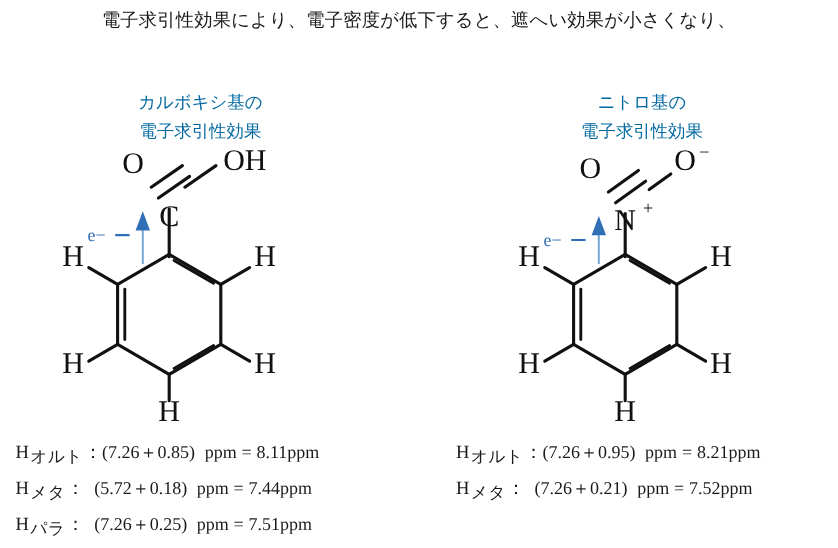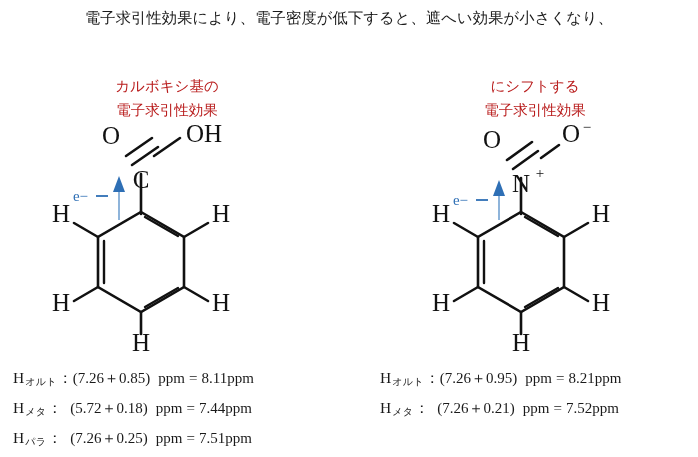--- a/index.html
+++ b/index.html
@@ -33,21 +33,21 @@
     white-space: nowrap;
     letter-spacing: 0.2px;
   }
   .header-line.l2 {
     letter-spacing: 0.1px;
   }
 
   .col-label {
     position: absolute;
     text-align: center;
-    color: #b91c1c;
+    color: #0369a1;
     font-size: 14.5px;
     line-height: 24px;
     font-family: "Liberation Serif", "DejaVu Serif", serif;
     white-space: nowrap;
   }
   .col-label .lbl-line { display: block; }
 
   .mol {
     position: absolute;
   }
@@ -59,21 +59,21 @@
     line-height: 30px;
     white-space: nowrap;
   }
   .val-row {
     height: 30px;
     display: block;
     white-space: nowrap;
   }
   .v-h { font-size: 15.5px; }
   .v-sub {
-    font-size: 10px;
+    font-size: 14px;
     vertical-align: -0.18em;
     letter-spacing: 0.3px;
     padding-left: 1px;
     padding-right: 1px;
   }
   .v-colon { letter-spacing: 0px; }
   .v-expr { }
   .v-gap-1 { display:inline-block; width: 4px; }
   .v-gap-2 { display:inline-block; width: 8px; }
   .v-ppm { }
@@ -133,21 +133,21 @@
       <g>
         <line x1="91" y1="108" x2="91" y2="72" stroke="#7ba7d4" stroke-width="1.7"></line>
         <polygon points="91,64 85,80 97,80" fill="#2e6fb5"></polygon>
         <line x1="68" y1="84" x2="80" y2="84" stroke="#2e6fb5" stroke-width="1.8"></line>
         <text x="60" y="89" font-size="15" font-family="Liberation Serif, DejaVu Serif, serif" fill="#2e6fb5" text-anchor="end">e−</text>
       </g>
     </svg>
   </div>
 
   <div class="col-label" style="left:420px; top:74px; width:230px;">
-    <span class="lbl-line">にシフトする</span>
+    <span class="lbl-line">ニトロ基の</span>
     <span class="lbl-line">電子求引性効果</span>
   </div>
 
   <div class="mol" style="left:408px; top:112px;">
     <svg width="280" height="240" viewBox="0 0 280 240" xmlns="http://www.w3.org/2000/svg">
       <g stroke="#111111" stroke-width="2.6" fill="none" stroke-linecap="round">
 
         <line x1="99" y1="48" x2="124" y2="30"></line>
         <line x1="105" y1="57" x2="130" y2="39"></line>
 

